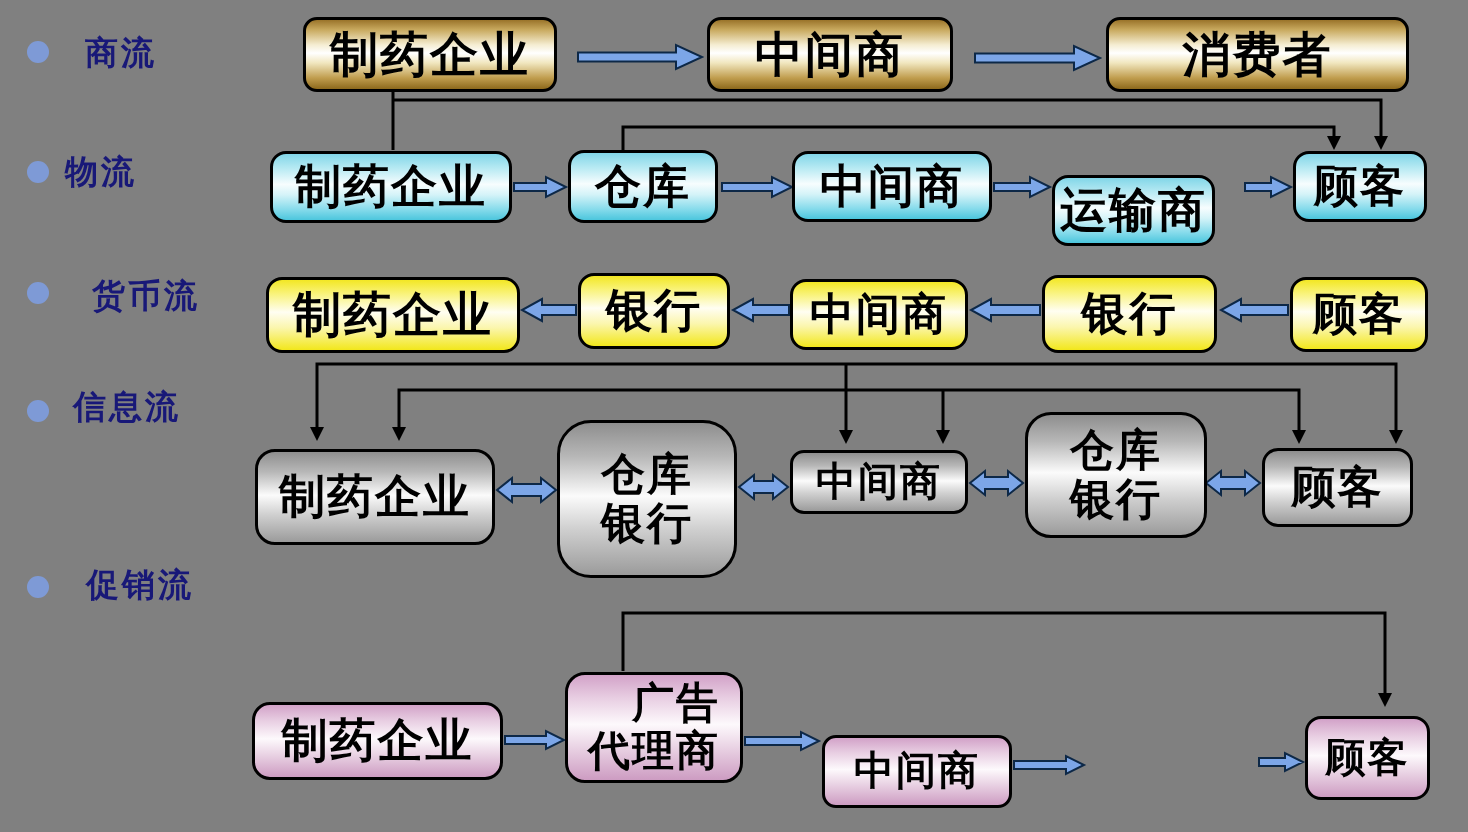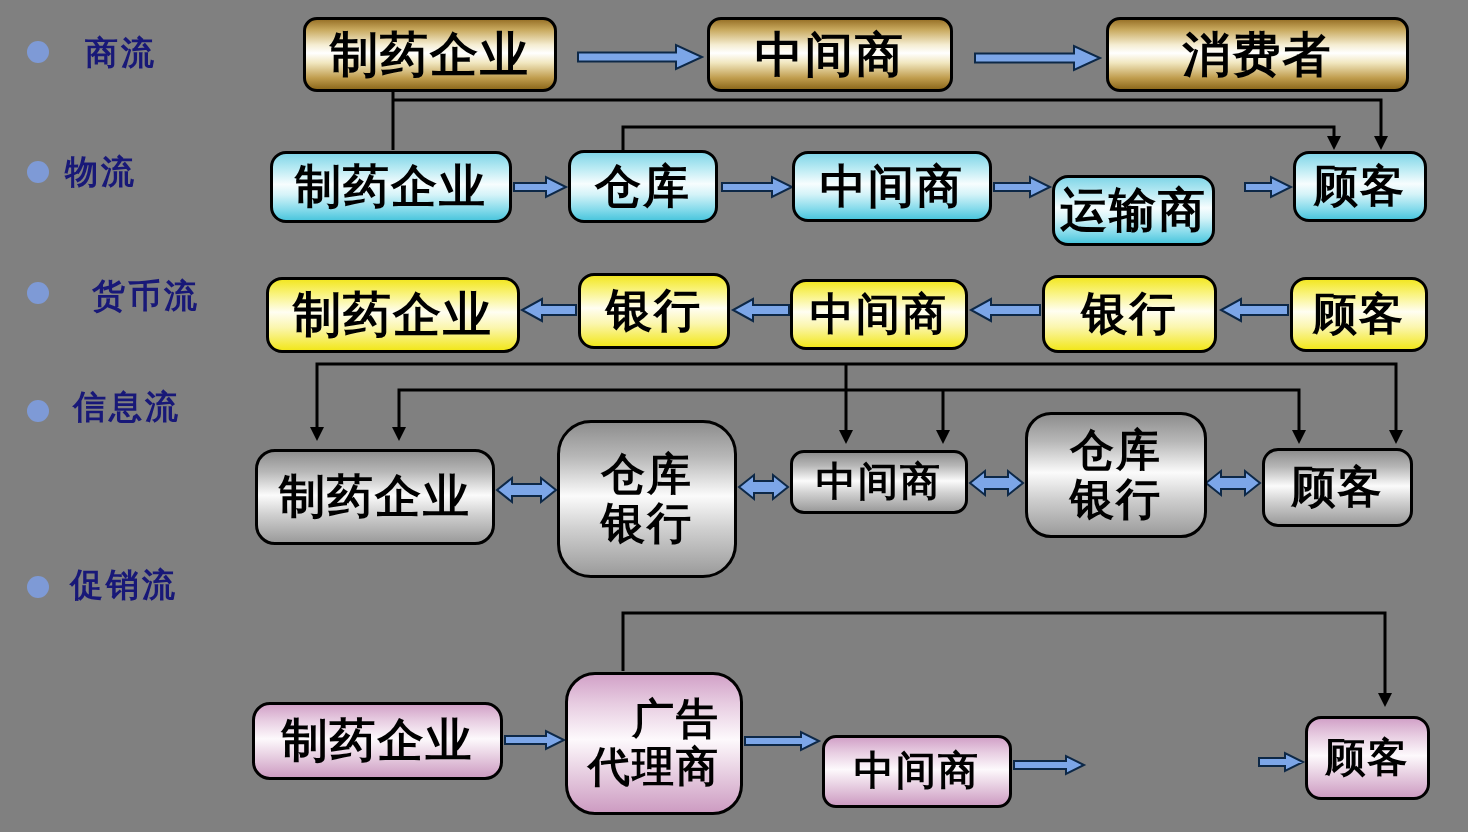--- a/index.html
+++ b/index.html
@@ -108,21 +108,21 @@
   <div class="bullet" style="left:27px;top:161px;"></div>
   <div class="flow-label" style="left:65px;top:152px;">物流</div>
 
   <div class="bullet" style="left:27px;top:282px;"></div>
   <div class="flow-label" style="left:92px;top:276px;">货币流</div>
 
   <div class="bullet" style="left:27px;top:400px;"></div>
   <div class="flow-label" style="left:73px;top:387px;">信息流</div>
 
   <div class="bullet" style="left:27px;top:576px;"></div>
-  <div class="flow-label" style="left:70px;top:565px;">促销流</div>
+  <div class="flow-label" style="left:86px;top:565px;">促销流</div>
 
   <div class="box gold" style="left:303px;top:17px;width:254px;height:75px;border-radius:14px;font-size:48px;">制药企业</div>
   <div class="box gold" style="left:707px;top:17px;width:246px;height:75px;border-radius:14px;font-size:48px;">中间商</div>
   <div class="box gold" style="left:1106px;top:17px;width:303px;height:75px;border-radius:14px;font-size:48px;">消费者</div>
 
   <div class="box cyan" style="left:270px;top:151px;width:242px;height:72px;border-radius:16px;font-size:46px;">制药企业</div>
   <div class="box cyan" style="left:568px;top:150px;width:150px;height:73px;border-radius:16px;font-size:46px;">仓库</div>
   <div class="box cyan" style="left:792px;top:151px;width:200px;height:71px;border-radius:16px;font-size:46px;">中间商</div>
   <div class="box cyan" style="left:1052px;top:151px;width:163px;height:71px;border-radius:16px;font-size:47px;margin-top:24px;">运输商</div>
   <div class="box cyan" style="left:1293px;top:151px;width:134px;height:71px;border-radius:16px;font-size:44px;">顾客</div>
@@ -135,18 +135,18 @@
 
   <div class="box gray" style="left:255px;top:449px;width:240px;height:96px;border-radius:20px;font-size:46px;">制药企业</div>
   <div class="box gray" style="left:557px;top:420px;width:180px;height:158px;border-radius:34px;font-size:44px;">仓库
 银行</div>
   <div class="box gray" style="left:790px;top:450px;width:178px;height:64px;border-radius:14px;font-size:40px;">中间商</div>
   <div class="box gray" style="left:1025px;top:412px;width:182px;height:126px;border-radius:26px;font-size:44px;">仓库
 银行</div>
   <div class="box gray" style="left:1262px;top:448px;width:151px;height:79px;border-radius:16px;font-size:44px;">顾客</div>
 
   <div class="box pink" style="left:252px;top:702px;width:251px;height:78px;border-radius:18px;font-size:46px;">制药企业</div>
-  <div class="box pink" style="left:565px;top:672px;width:178px;height:143px;border-radius:30px;font-size:42px;">广告
+  <div class="box pink" style="left:565px;top:672px;width:178px;height:111px;border-radius:20px;font-size:42px;">广告
 代理商</div>
   <div class="box pink" style="left:822px;top:735px;width:190px;height:73px;border-radius:14px;font-size:40px;">中间商</div>
   <div class="box pink" style="left:1305px;top:716px;width:125px;height:84px;border-radius:16px;font-size:40px;">顾客</div>
 
 </div>
 
 </body></html>

